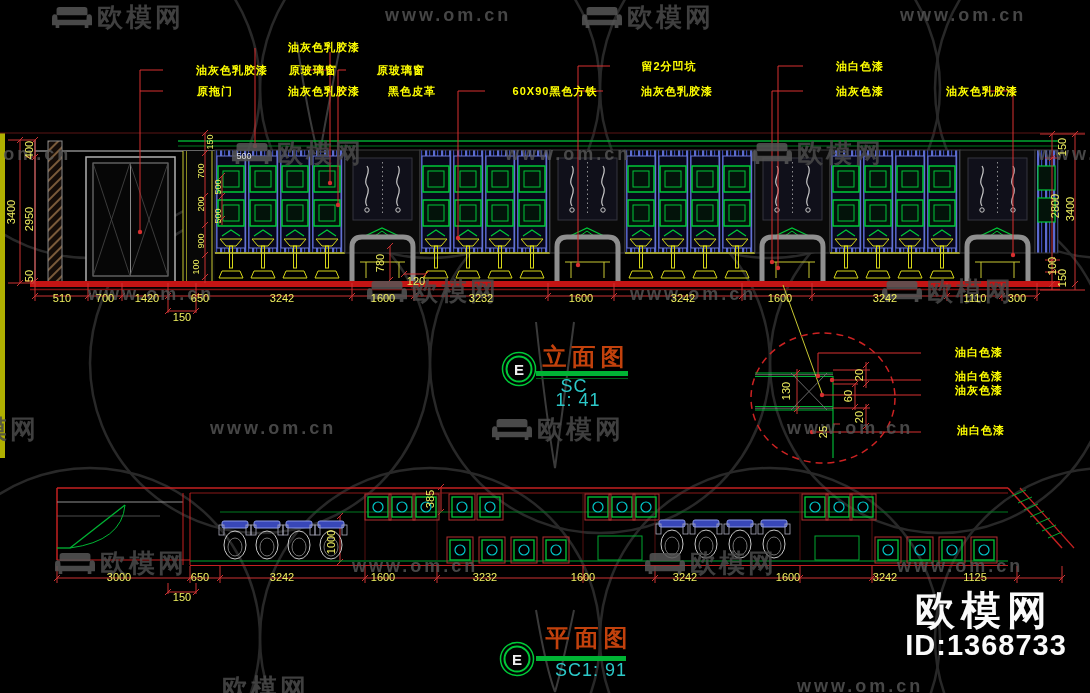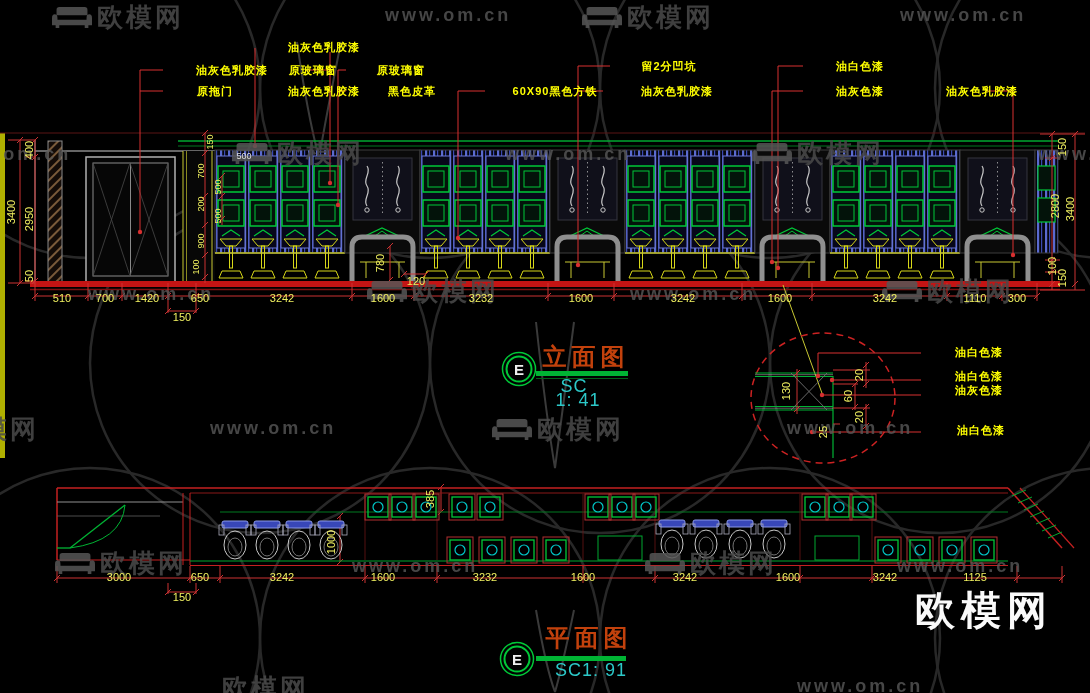--- a/index.html
+++ b/index.html
@@ -420,15 +420,16 @@
     <span class="t title-cn" style="left:586px;top:357px">立面图</span>
     <span class="t scale" style="left:574px;top:386px">SC</span>
     <span class="t scale" style="left:578px;top:400px">1: 41</span>
     <span class="t balloon-letter" style="left:517px;top:659px">E</span>
     <span class="t title-cn" style="left:589px;top:638px">平面图</span>
     <span class="t scale" style="left:591px;top:670px">SC1: 91</span>
   </div>
 
   <div class="layer">
     <span class="t logo-brand" style="left:984px;top:610px">欧模网</span>
+    <span class="t logo-id" style="left:986px;top:645px">ID:1368733</span>
   </div>
 
 </div>
 
 </body></html>

